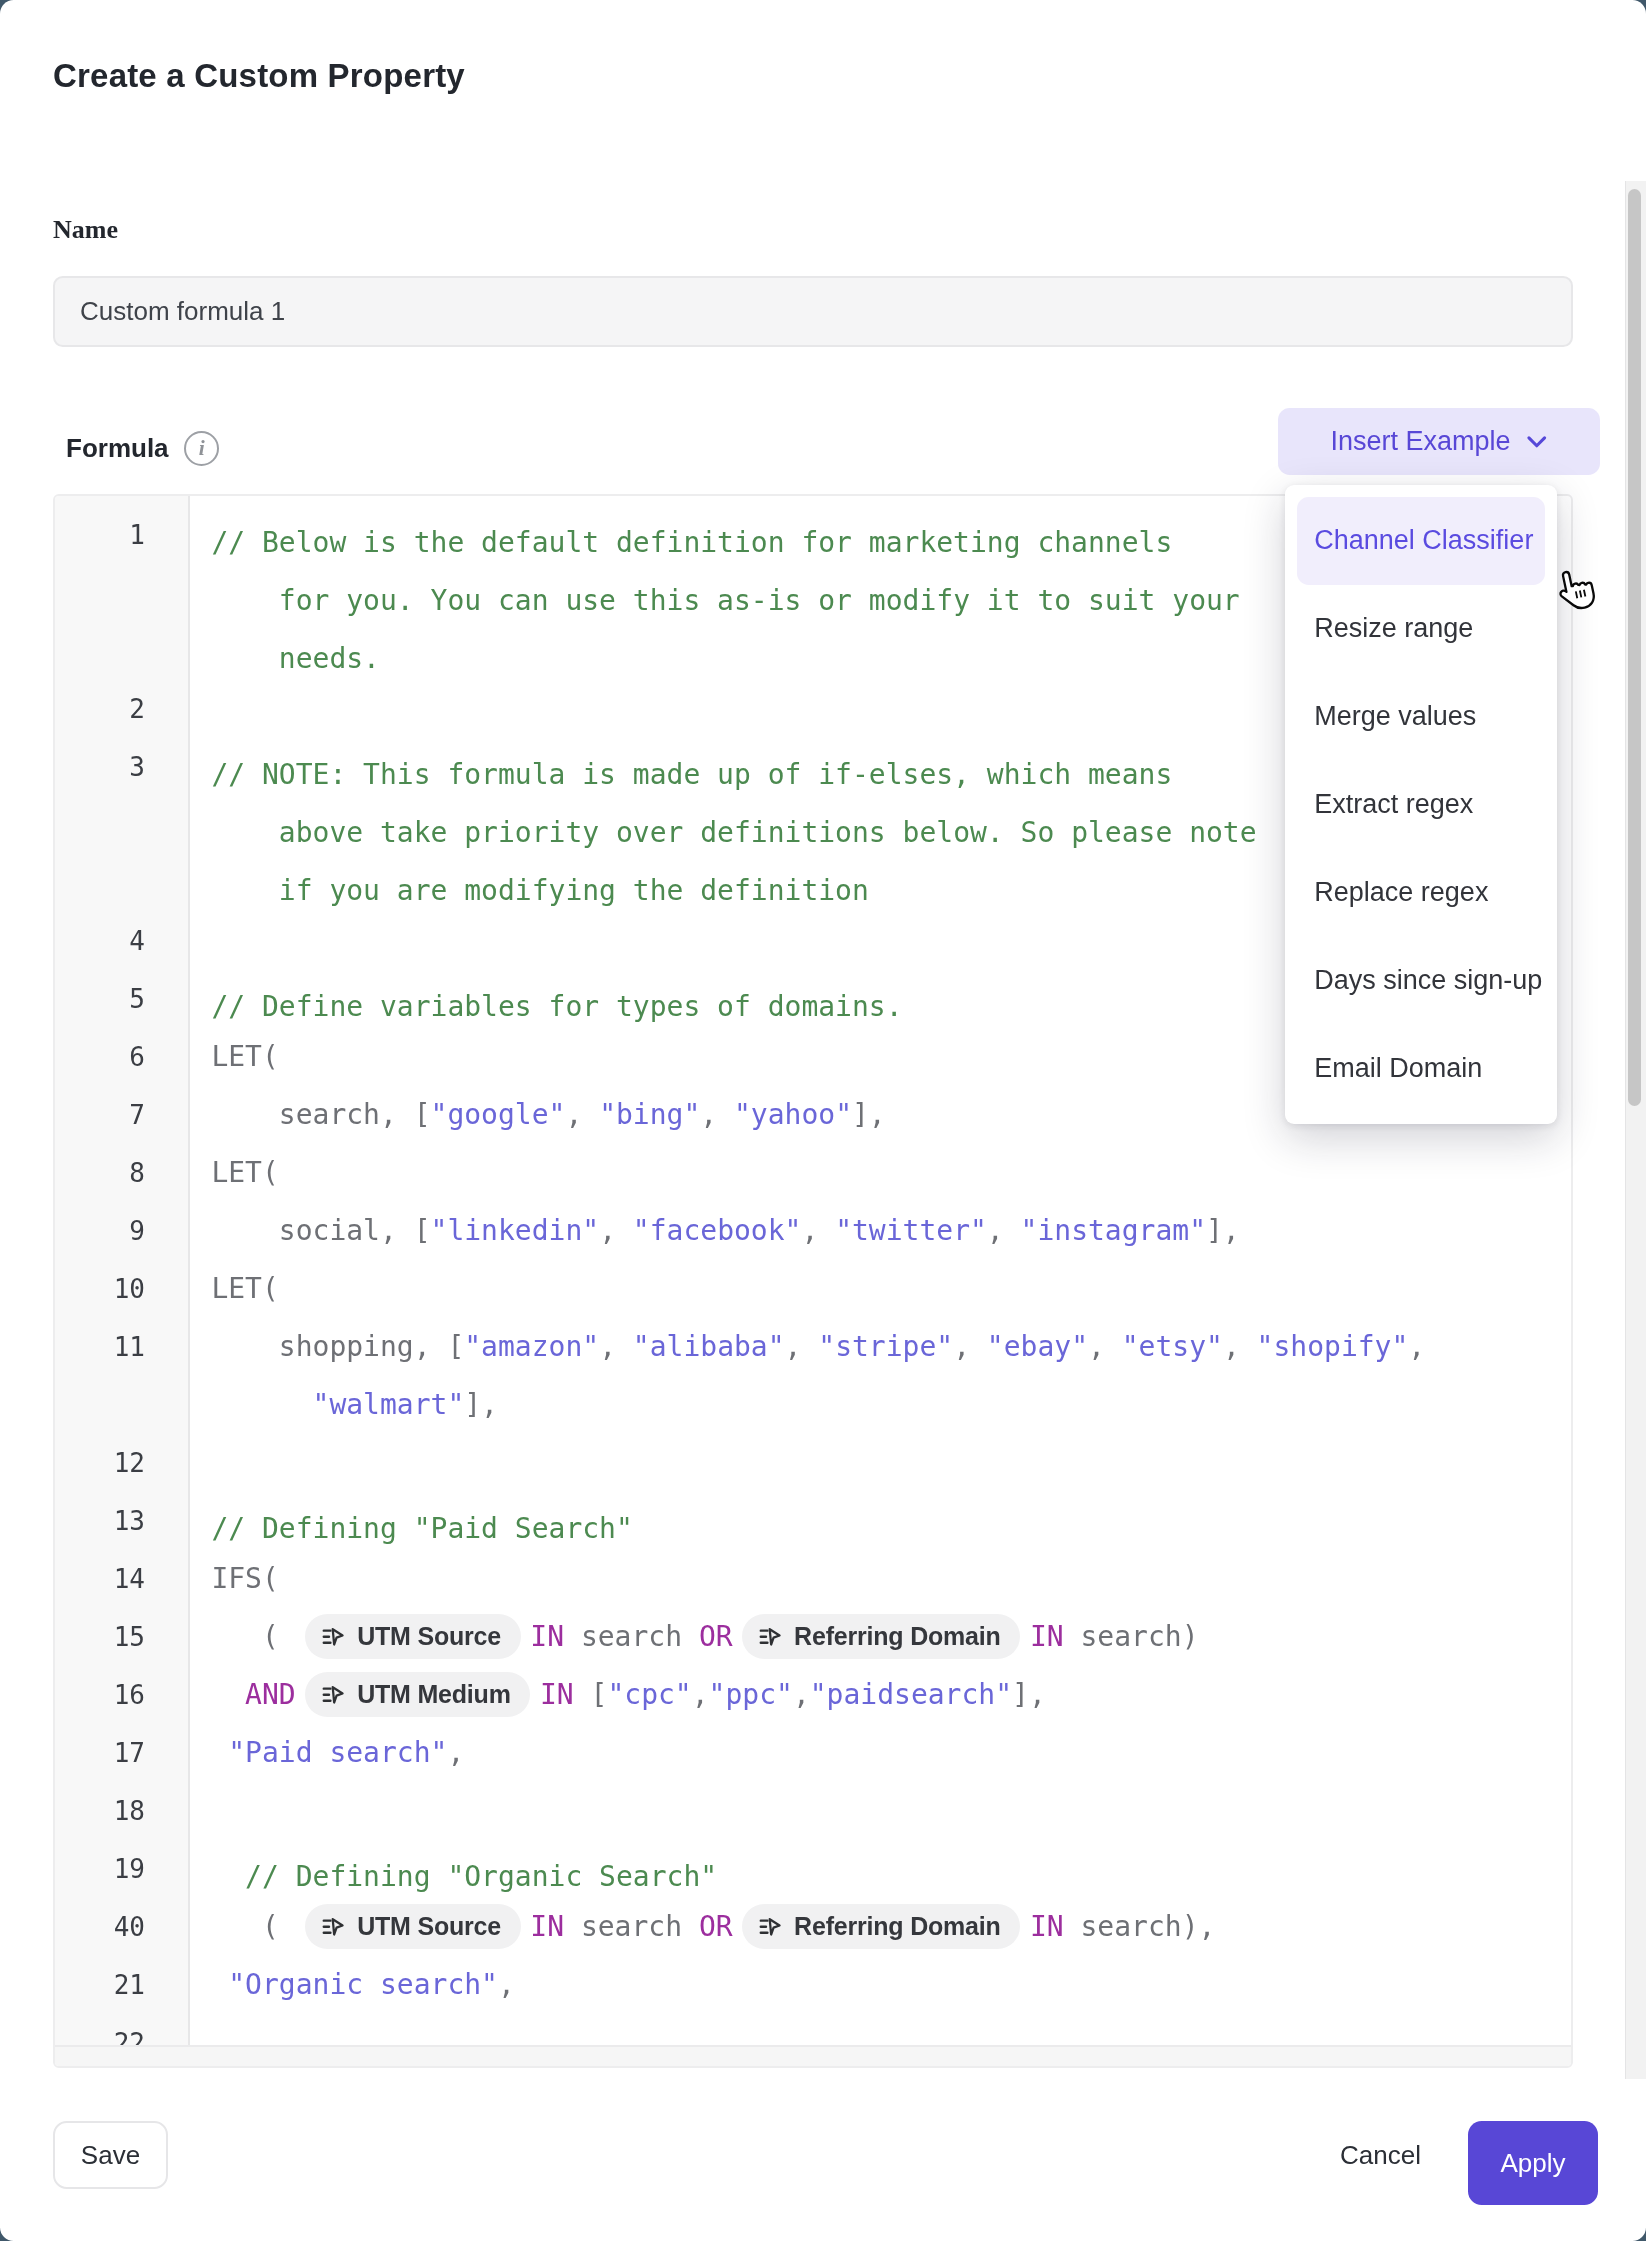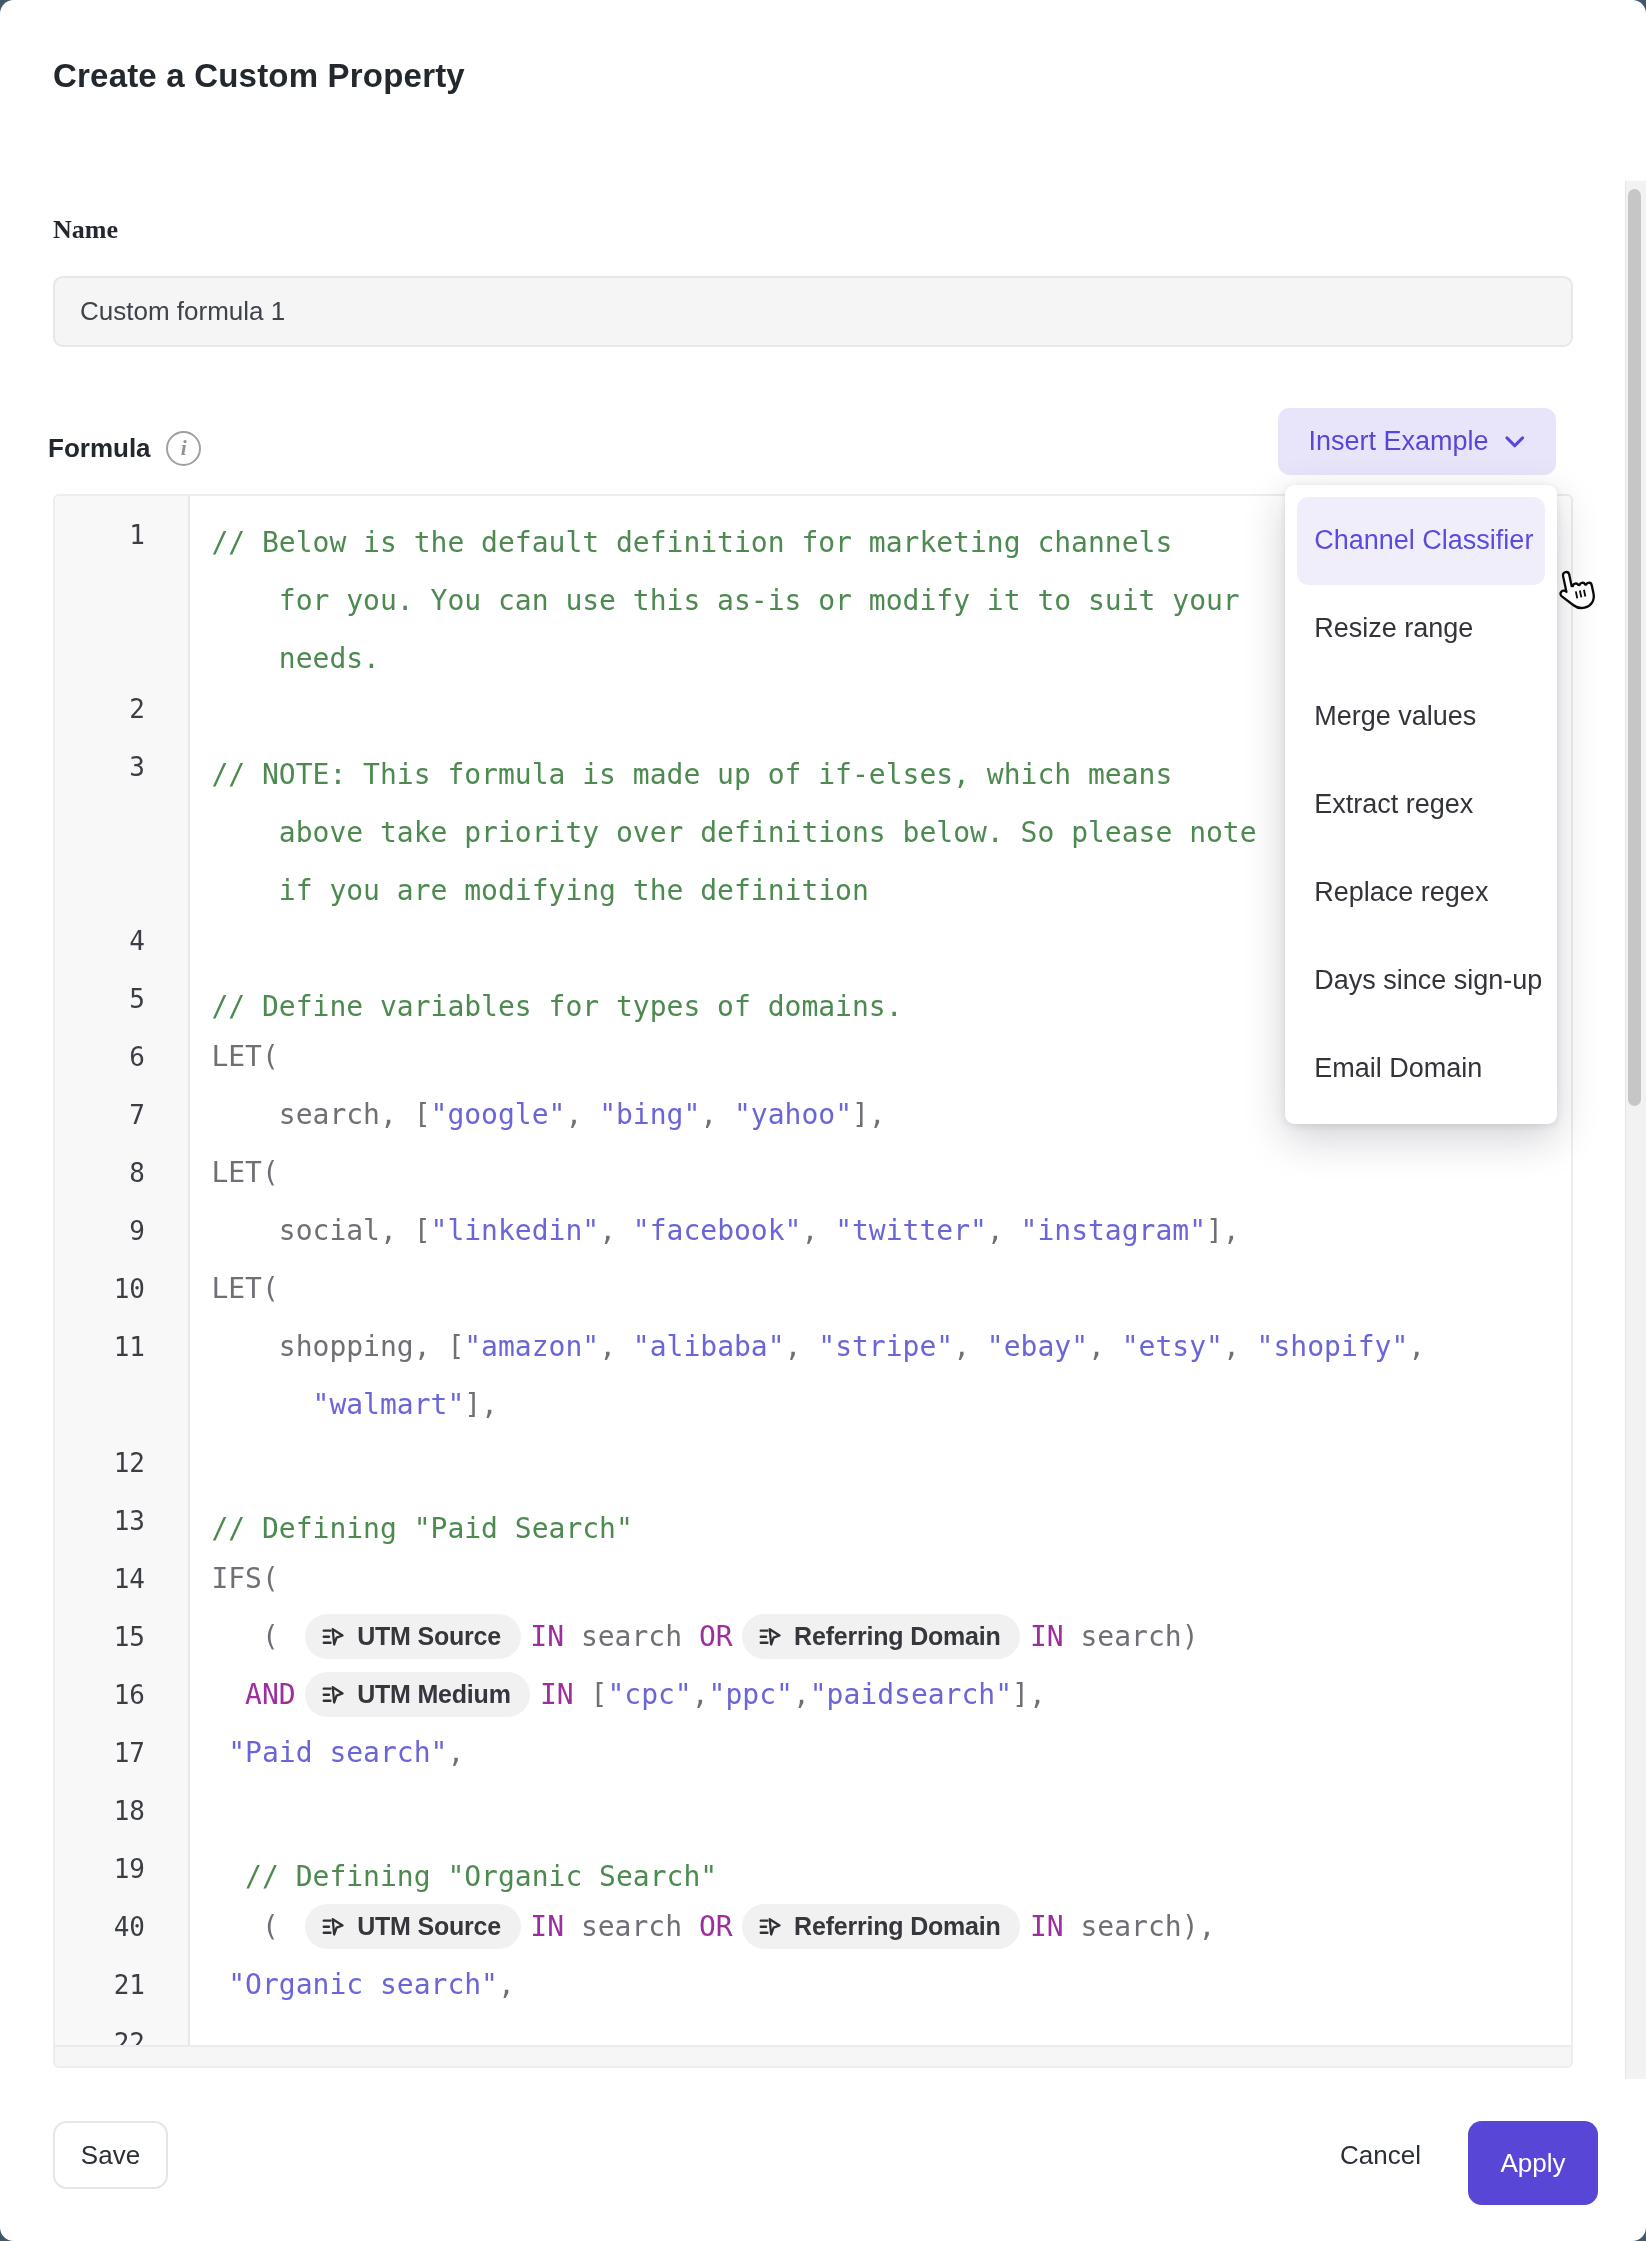--- a/index.html
+++ b/index.html
@@ -18,29 +18,29 @@
   }
   
   .field-label{position:absolute;font-size:26px;font-weight:700;color:#23272e;}
   .name-label{left:53px;top:215px;font-family:Liberation Serif, serif;}
   .name-input{
     position:absolute;left:53px;top:276px;width:1520px;height:71px;box-sizing:border-box;
     background:#f5f5f6;border:2px solid #e7e7e9;border-radius:9.8px;
     font-family:"Liberation Sans",sans-serif;font-size:26px;color:#3f434a;padding:0 25px;outline:none;
   }
   
-  .formula-row{position:absolute;left:48px;top:431px;display:flex;align-items:center;gap:15.6px;}
+  .formula-row{position:absolute;left:66px;top:431px;display:flex;align-items:center;gap:15.6px;}
   .formula-row .lbl{font-size:26px;font-weight:700;color:#23272e;}
   .info-icon{
     width:31px;height:31px;border:2px solid #9da0a5;border-radius:50%;
     display:flex;align-items:center;justify-content:center;
     color:#8f9297;font-family:"Liberation Serif",serif;font-size:21.5px;font-style:italic;font-weight:700;
   }
   .insert-btn{
-    position:absolute;left:1278px;top:408px;width:278px;height:67px;
+    position:absolute;left:1278px;top:408px;width:322px;height:67px;
     background:#e8e5fb;border:none;border-radius:11.7px;cursor:pointer;
     display:flex;align-items:center;justify-content:center;gap:15.6px;
     font-family:"Liberation Sans",sans-serif;font-size:27px;font-weight:500;color:var(--accent,#5847d6);
   }
   
   .editor{
     position:absolute;left:53px;top:494px;width:1520px;height:1574px;box-sizing:border-box;
     background:#ffffff;border:2px solid #ededee;border-radius:5.9px;overflow:hidden;
   }
   .gutter-bg{position:absolute;left:0;top:0;bottom:19.5px;width:133px;background:#f8f8f8;border-right:2px solid #e7e7e8;}

